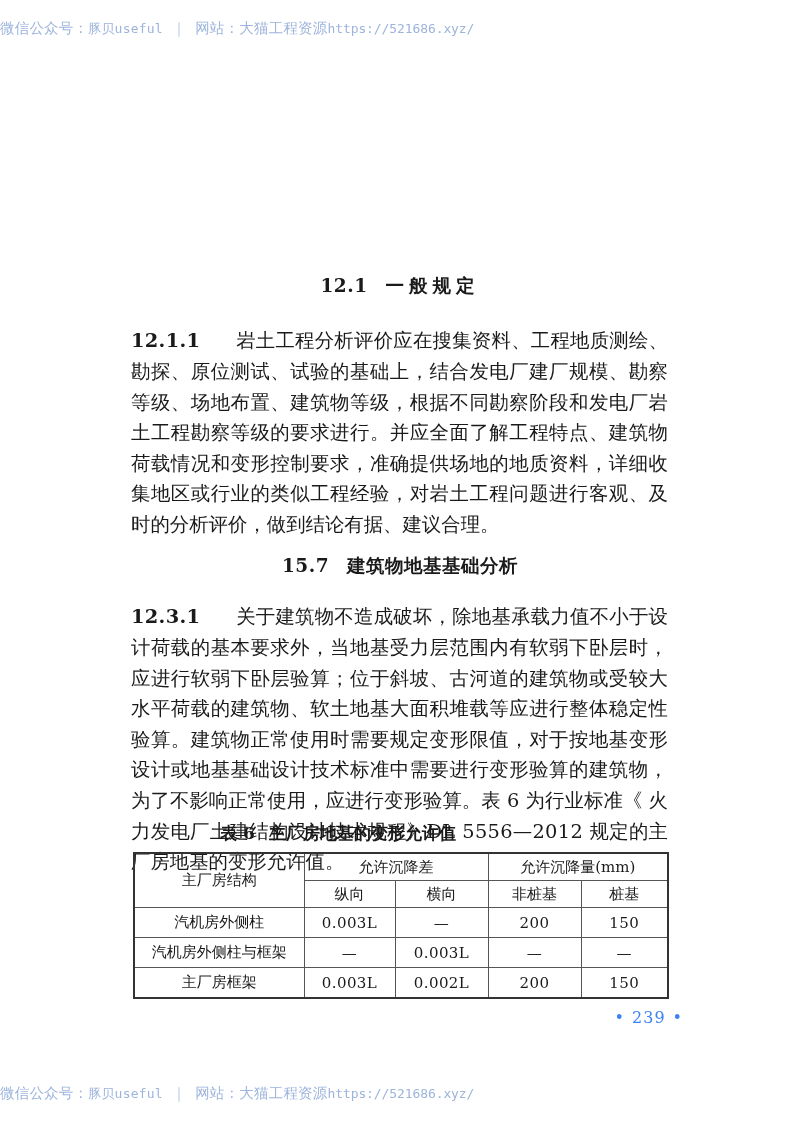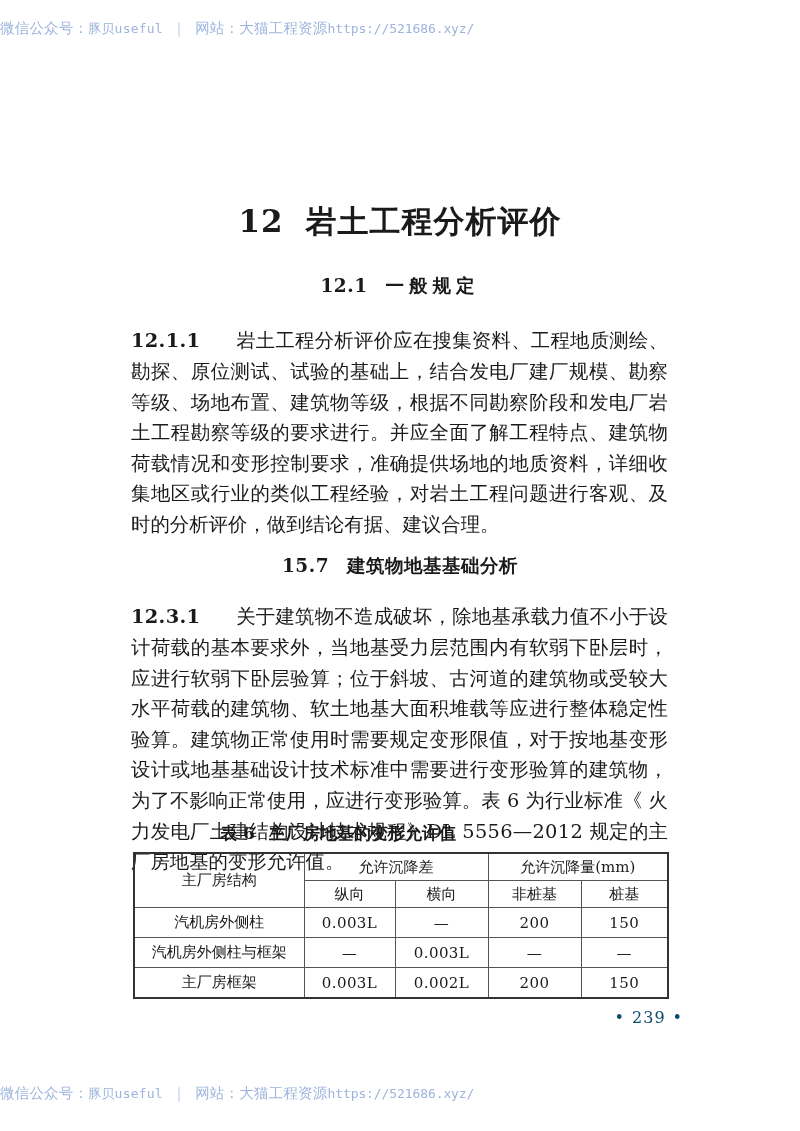--- a/index.html
+++ b/index.html
@@ -162,36 +162,33 @@
   .page-number {
     position: absolute;
     top: 1008px;
     left: 0;
     width: 800px;
     text-align: right;
     padding-right: 110px;
     box-sizing: border-box;
     font-size: 16px;
     letter-spacing: 1px;
-    color: #0c4a6e;
+    color: #3b82f6;
   }
   .page-number .dot { margin: 0 7px; }
 </style>
 </head>
 <body>
 
 <div class="page">
 
   <div class="watermark" id="wm-top">
     <span>微信公众号：</span><span class="wm-latin">豚贝useful</span><span class="wm-sep">｜</span><span>网站：</span><span>大猫工程资源</span><span class="wm-url">https://521686.xyz/</span>
   </div>
 
-  <h1 class="chapter-title">
-    <span class="num">12</span><span>岩土工程分析评价</span>
-  </h1>
 
   <h2 class="section-heading" id="sec-12-1">
     <span class="sec-num">12.1</span><span class="sec-name">一般规定</span>
   </h2>
 
   <p class="para" id="para-12-1-1">
     <span class="clause-no">12.1.1</span><span>　岩土工程分析评价应在搜集资料、工程地质测绘、勘探、原位测试、试验的基础上，结合发电厂建厂规模、勘察等级、场地布置、建筑物等级，根据不同勘察阶段和发电厂岩土工程勘察等级的要求进行。并应全面了解工程特点、建筑物荷载情况和变形控制要求，准确提供场地的地质资料，详细收集地区或行业的类似工程经验，对岩土工程问题进行客观、及时的分析评价，做到结论有据、建议合理。</span>
   </p>
 
   <h2 class="section-heading" id="sec-12-3">

